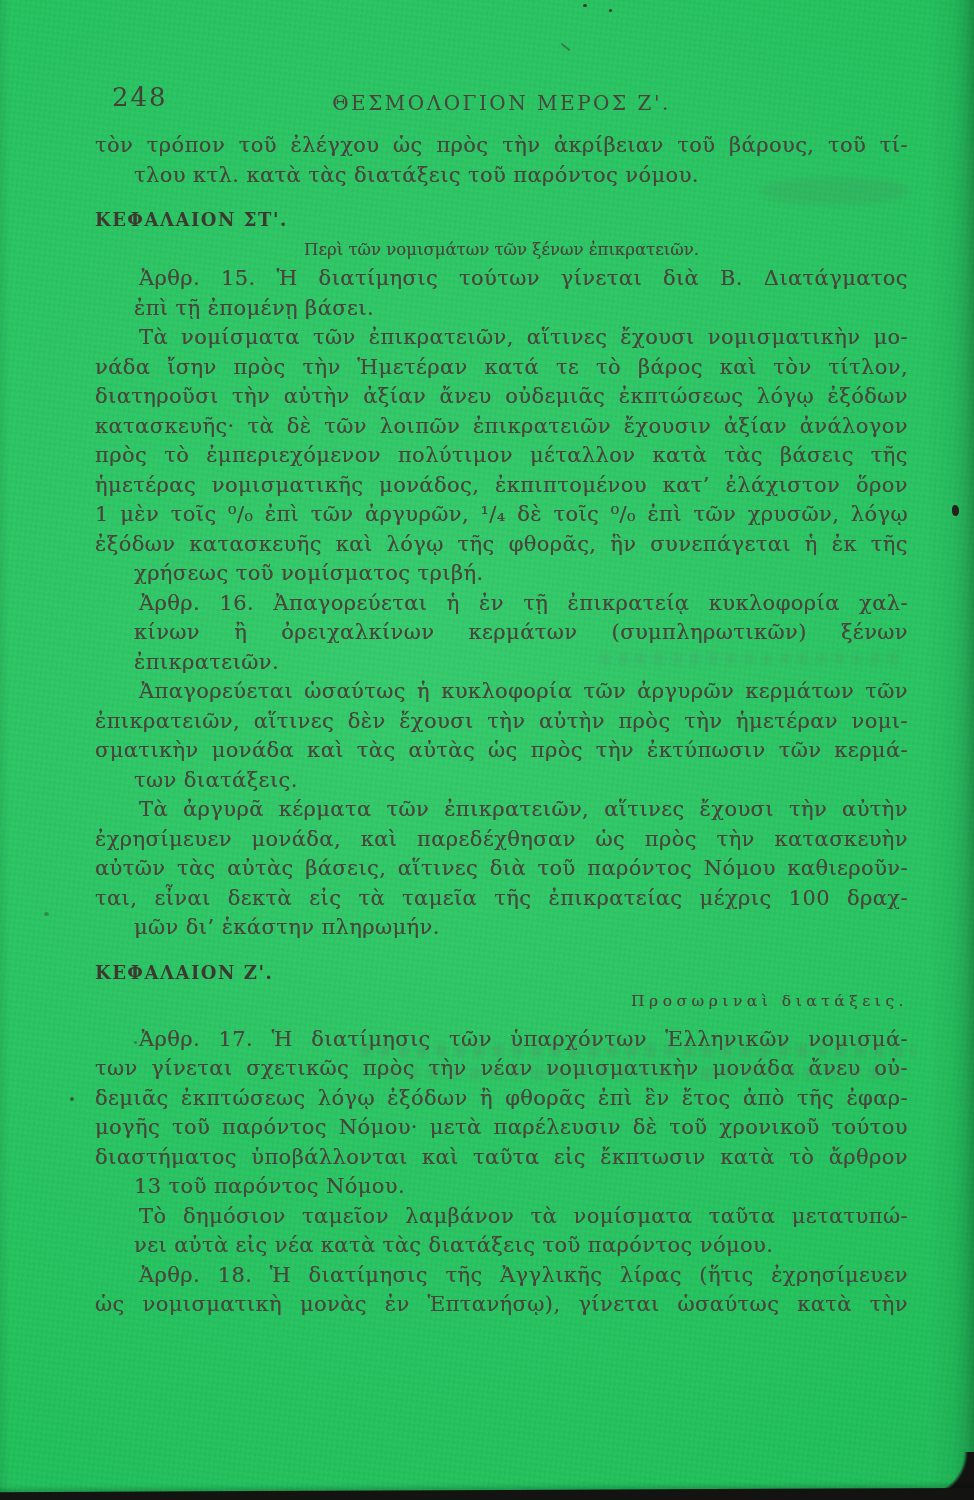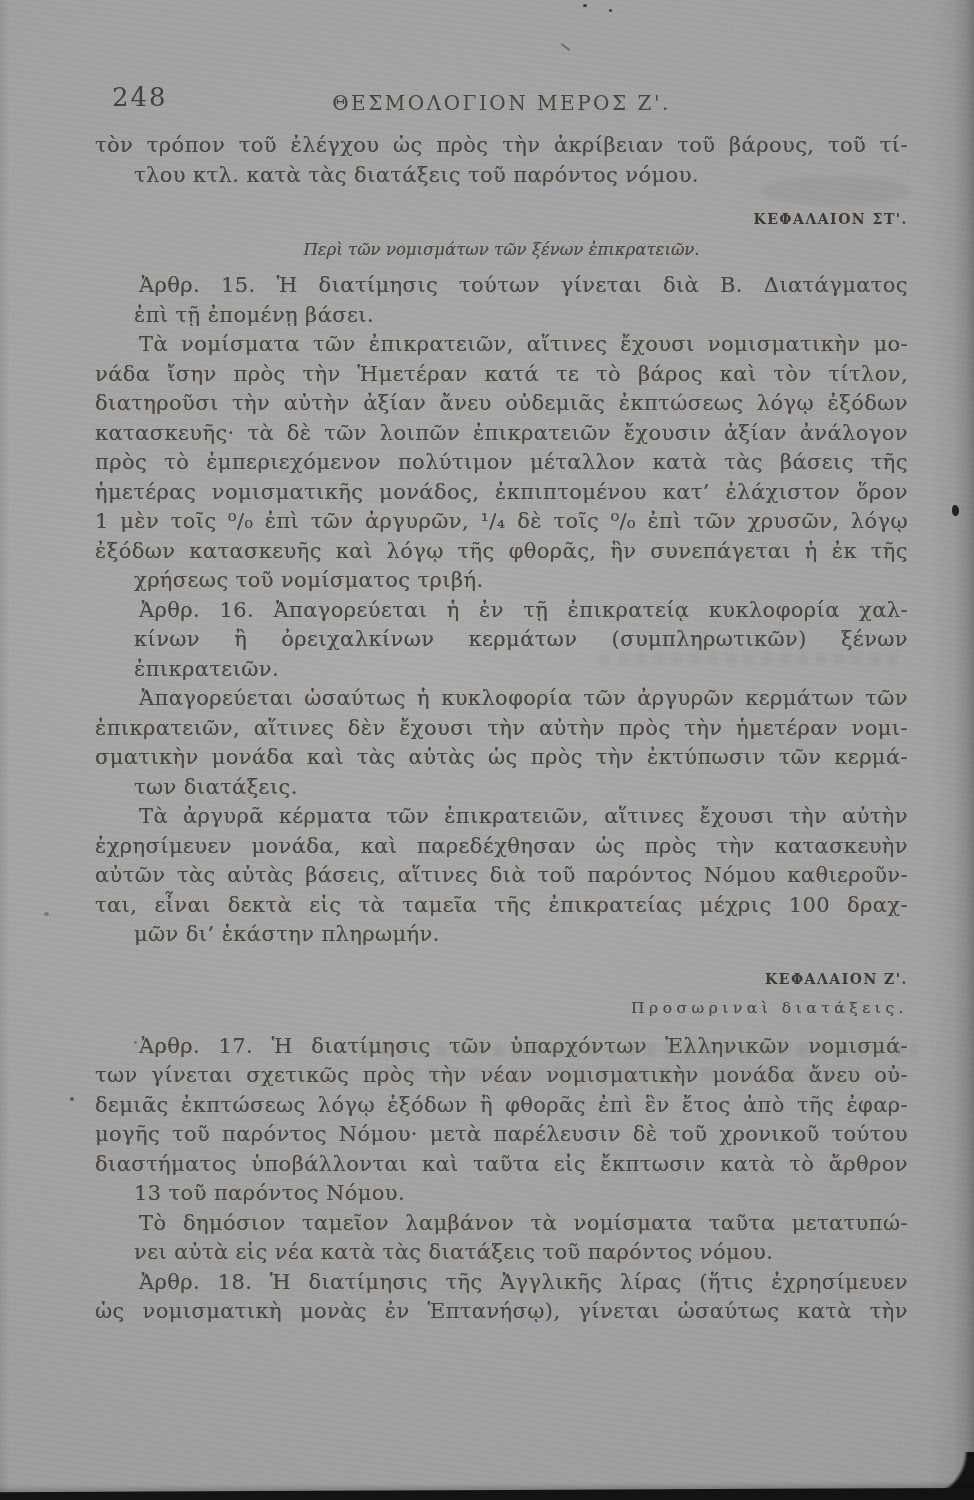--- a/index.html
+++ b/index.html
@@ -1,18 +1,18 @@
 <!DOCTYPE html>
 <html><head>
 <meta charset="utf-8">
 <style>
   html,body{margin:0;padding:0;background:#777;}
   .page{
     position:relative;width:974px;height:1500px;overflow:hidden;
-    background:#a3a3a3;
+    background:#22c55e;
     font-family:"DejaVu Serif",serif;
     color:#49443c;
   }
   .vignette{position:absolute;inset:0;pointer-events:none;
     background:radial-gradient(ellipse 120% 90% at 42% 42%, rgba(255,255,255,0.09), rgba(0,0,0,0.03) 70%, rgba(0,0,0,0.09) 100%);}
   .grain{position:absolute;inset:0;pointer-events:none;opacity:.6;
     background:
       repeating-linear-gradient(7deg, rgba(255,255,255,0.025) 0 3px, rgba(0,0,0,0.015) 3px 6px),
       repeating-linear-gradient(96deg, rgba(0,0,0,0.012) 0 2px, rgba(255,255,255,0.02) 2px 5px);}
   .right-shade{position:absolute;top:0;right:0;width:46px;height:1500px;pointer-events:none;
@@ -23,24 +23,24 @@
   .pageno{position:absolute;left:112px;top:82px;font-size:26px;letter-spacing:2px;color:#45403a;}
   .runhead{position:absolute;left:95px;top:91px;width:813px;text-align:center;
     font-size:20px;letter-spacing:2.5px;color:#49443c;}
 
   .col{position:absolute;left:95px;top:131px;width:813px;font-size:21px;line-height:29.5px;
     text-rendering:optimizeLegibility;}
   .col .tline{text-align:justify;text-align-last:justify;letter-spacing:0.4px;
     text-shadow:0 0 0.6px rgba(73,68,60,0.55);}
   .col .tline.lastline{text-align-last:left;margin-left:39px;}
   .col .tline.firstline{text-indent:44px;}
-  .blk.h{margin-top:15px;text-align:right;font-weight:bold;font-size:14px;
+  .blk.h{margin-top:15px;text-align:left;font-weight:bold;font-size:18px;
     letter-spacing:1.5px;color:#3d3831;line-height:29.5px;}
-  .blk.s{text-align:center;font-size:16.5px;margin-bottom:7px;line-height:29.5px;
-    text-shadow:0 0 0.5px rgba(73,68,60,0.5);font-style:italic;}
+  .blk.s{text-align:center;font-size:16.5px;line-height:29.5px;
+    text-shadow:0 0 0.5px rgba(73,68,60,0.5);}
   .blk.s2{text-align:right;font-size:15.5px;letter-spacing:4.5px;margin-bottom:8px;
     line-height:29.5px;text-shadow:0 0 0.5px rgba(73,68,60,0.5);}
 
   
   .speck{position:absolute;background:#3a352d;border-radius:50%;}
   .scratch{position:absolute;width:11px;height:2px;background:rgba(70,64,55,0.55);
     transform:rotate(38deg);border-radius:2px;}
   .ghost{position:absolute;filter:blur(2px);pointer-events:none;}
   .ghost.g1{left:360px;top:1044px;width:555px;height:13px;opacity:.45;
     background:repeating-linear-gradient(90deg, rgba(108,104,96,0.35) 0 11px, rgba(201,200,196,0) 11px 19px);}

